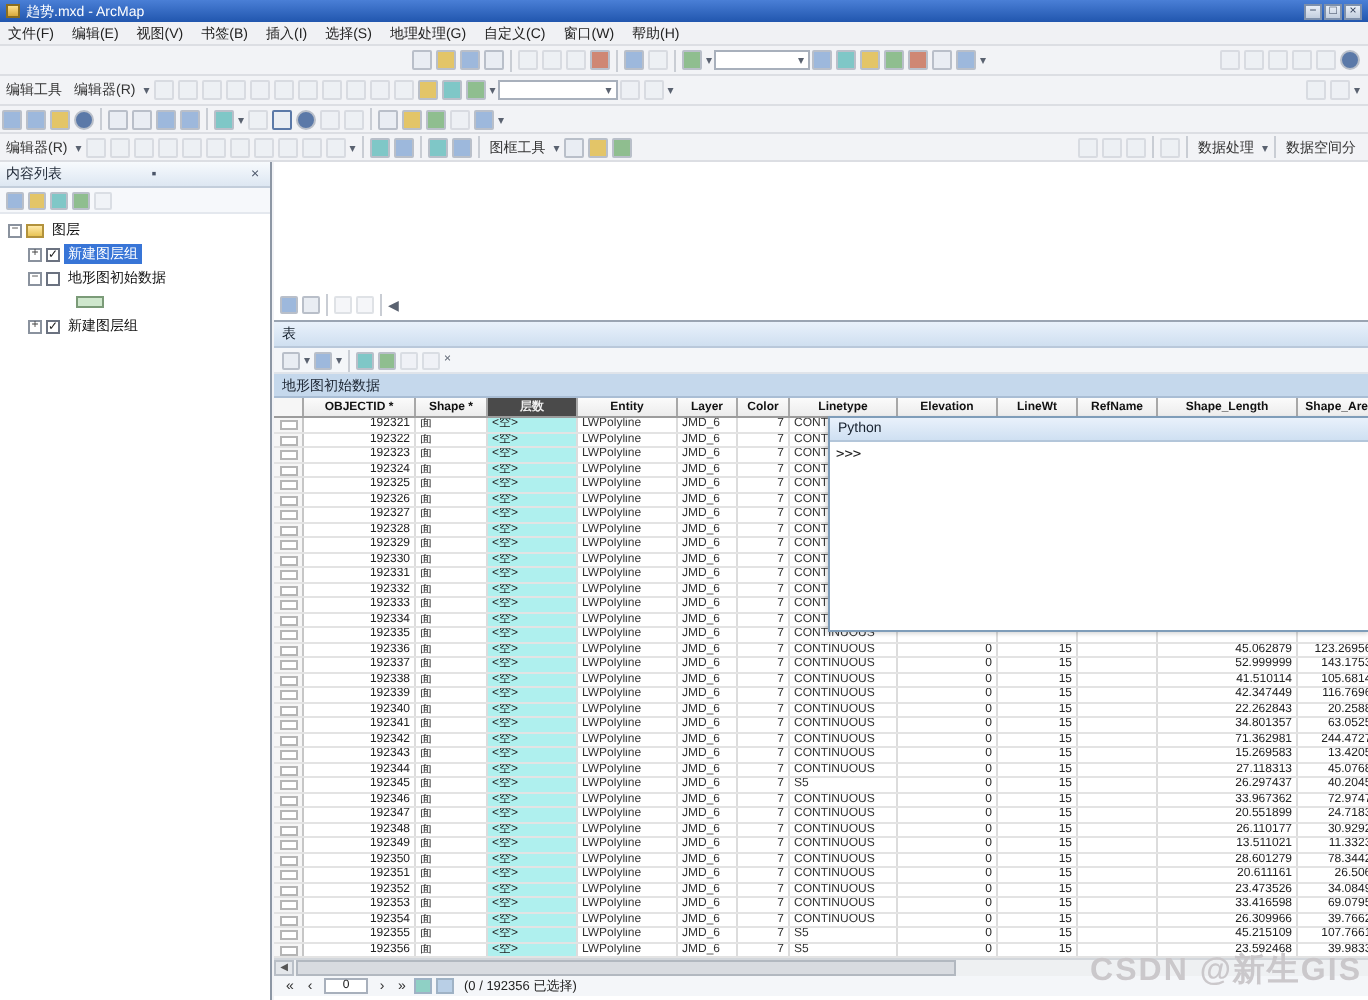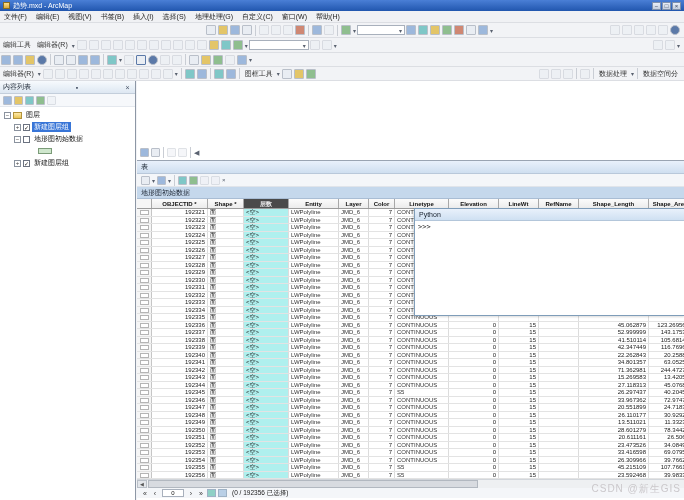--- a/index.html
+++ b/index.html
@@ -117,21 +117,21 @@
 
   
   .python { position:absolute; left:277px; top:127px; width:271px; height:108px; background:#fff;
     border:1px solid #7f9db9; box-shadow:-1px 1px 2px rgba(0,0,0,.15); z-index:5; }
   .pytitle { height:12px; background:linear-gradient(#e9f1fb,#cfe0f2); border-bottom:1px solid #b3c6da;
     display:flex; align-items:center; padding:0 4px; font-size:7px; color:#16202d; }
   .pybody { position:absolute; left:0; right:0; top:12px; bottom:0; background:#fff; }
   .pyprompt { font-family:"DejaVu Sans Mono", monospace; font-size:7px; color:#222; padding:2px 0 0 3px; }
 
   
-  .watermark { position:absolute; right:3px; bottom:4px; font-size:10px; font-weight:normal; letter-spacing:1px;
+  .watermark { position:absolute; right:3px; bottom:4px; font-size:16px; font-weight:bold; letter-spacing:1px;
     color:#c9c6c9; opacity:.95; z-index:9; white-space:nowrap;text-align:center; }
 </style>
 </head>
 <body>
 
 <div class="app">
 
   <div class="titlebar">
     <span class="appicon"></span>
     <span class="wtitle">趋势.mxd - ArcMap</span>

